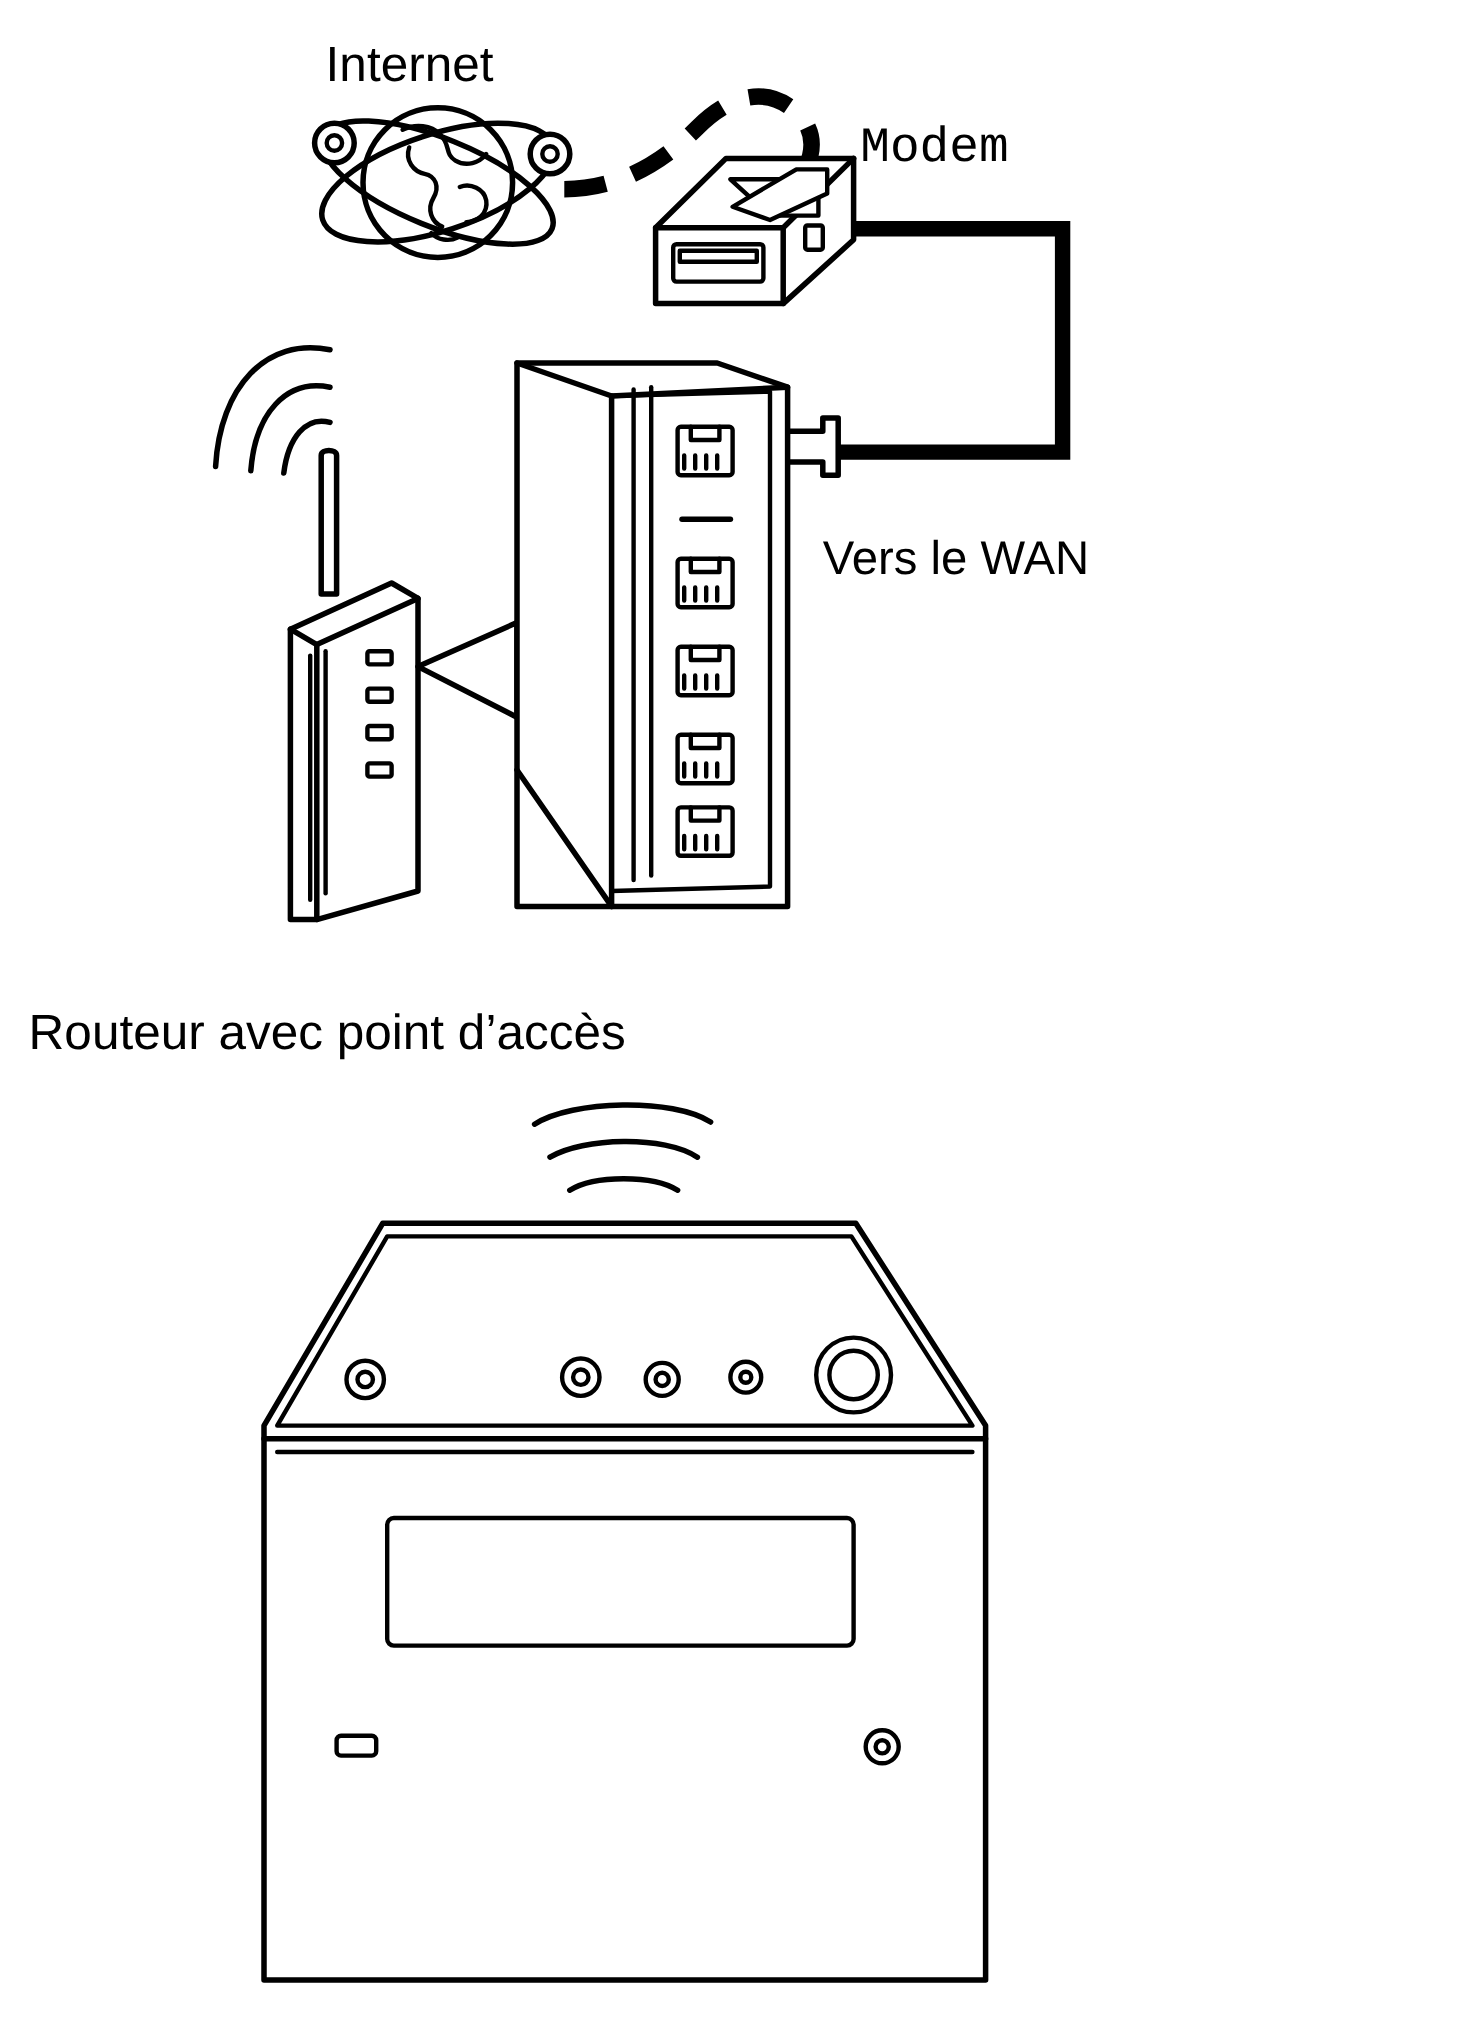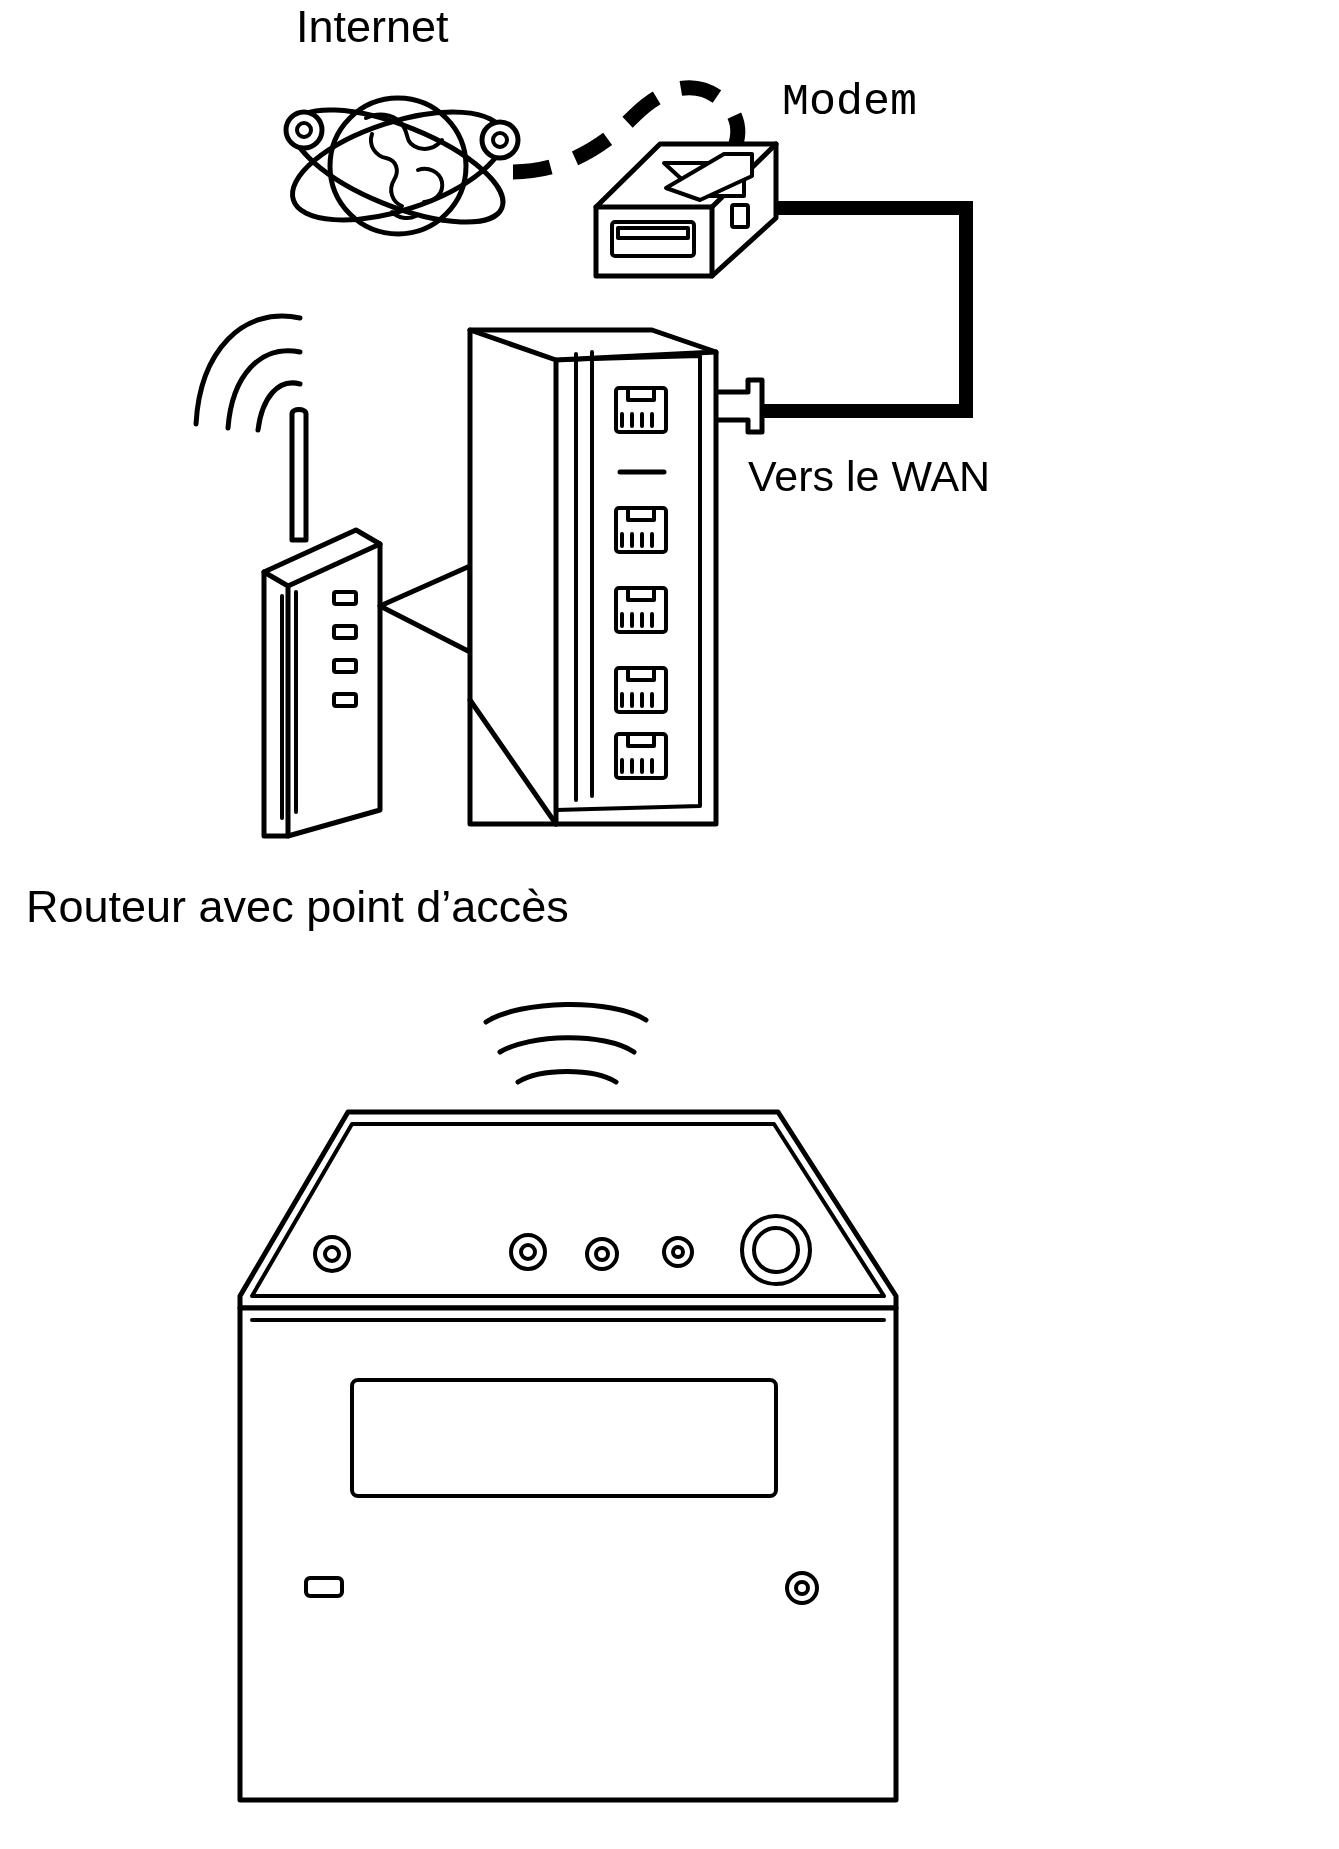--- a/index.html
+++ b/index.html
@@ -17,20 +17,21 @@
     height: 1849px;
     overflow: hidden;
     background: #ffffff;
   }
   .label {
     position: absolute;
     font-family: "Liberation Sans", sans-serif;
     color: #000000;
     white-space: nowrap;
     line-height: 1;
+    margin-top: 32px;
   }
   #label-internet {
     left: 296px;
     top: 4px;
     font-size: 45px;
   }
   #label-modem {
     left: 782px;
     top: 80px;
     font-size: 45px;

